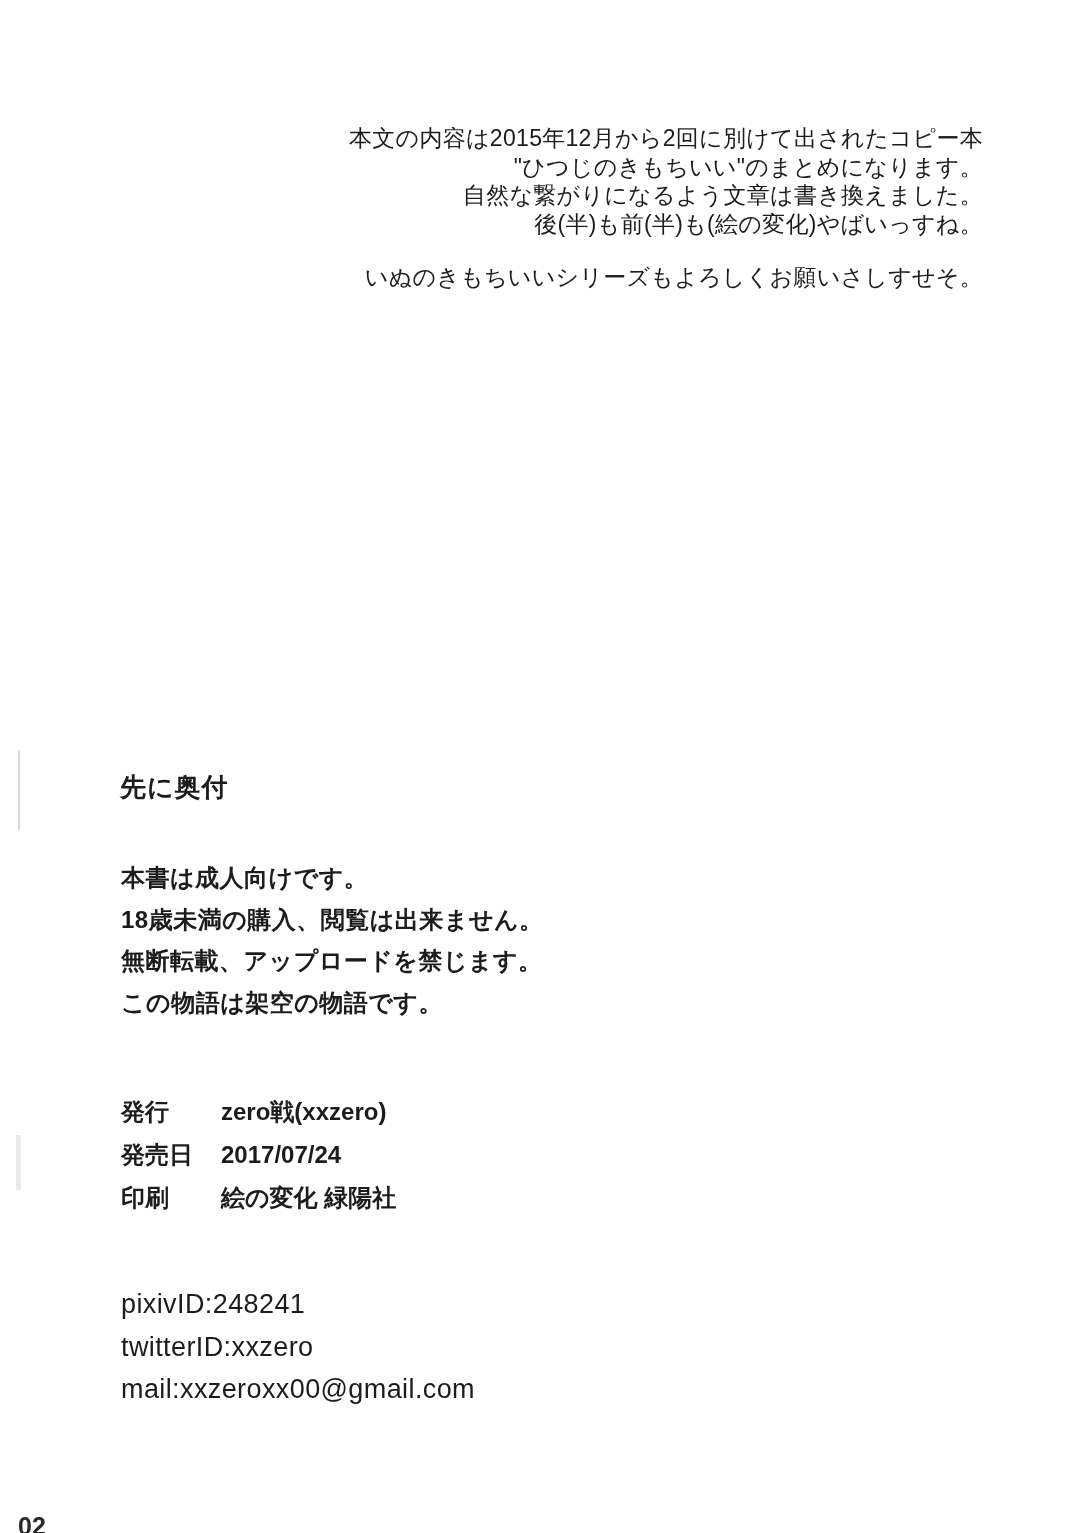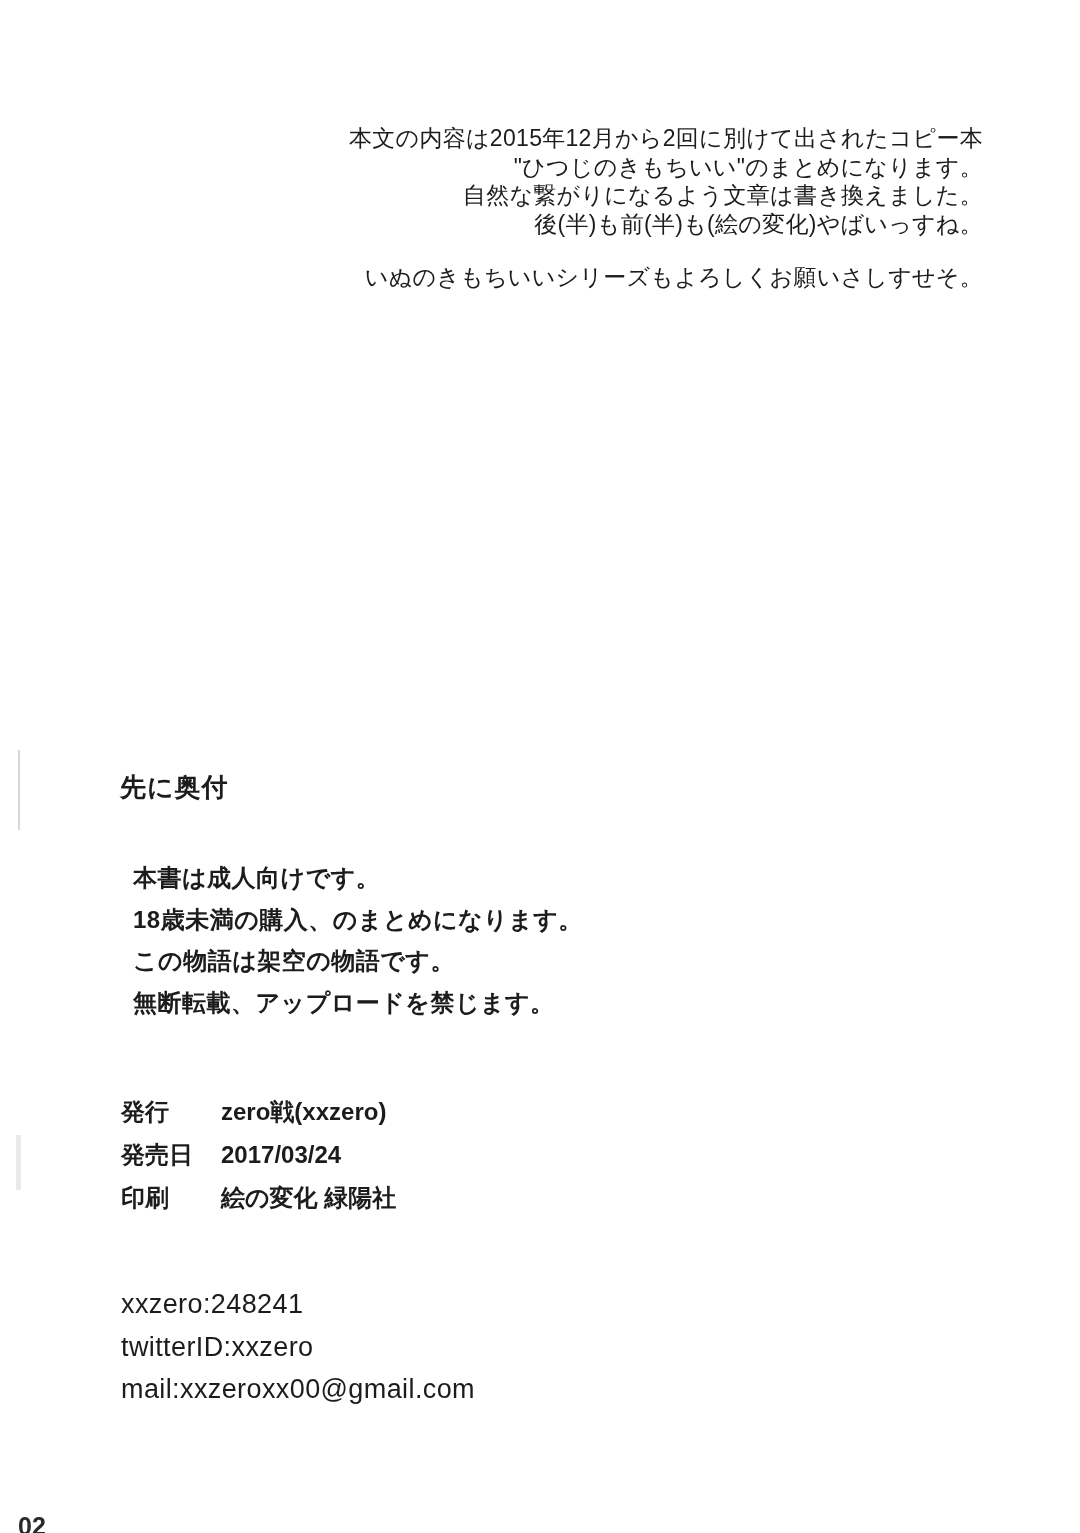--- a/index.html
+++ b/index.html
@@ -45,21 +45,21 @@
     top: 770px;
     font-size: 26px;
     line-height: 34px;
     font-weight: 700;
     letter-spacing: 1px;
   }
 
   
   .notices {
     position: absolute;
-    left: 117px;
+    left: 105px;
     top: 857px;
     font-size: 24px;
     line-height: 41.5px;
     font-weight: 700;
     letter-spacing: 0.5px;
     white-space: nowrap;
   }
 
   
   .publication {
@@ -130,42 +130,42 @@
     <div class="aw-line">"ひつじのきもちいい"のまとめになります。</div>
     <div class="aw-line">自然な繋がりになるよう文章は書き換えました。</div>
     <div class="aw-line">後(半)も前(半)も(絵の変化)やばいっすね。</div>
     <div class="aw-line aw-gap">いぬのきもちいいシリーズもよろしくお願いさしすせそ。</div>
   </div>
 
   <div class="colophon-heading">先に奥付</div>
 
   <div class="notices">
     <div class="notice-line">本書は成人向けです。</div>
-    <div class="notice-line">18歳未満の購入、のまとめになります。</div>
+    <div class="notice-line">18歳未満の購入、閲覧は出来ません。</div>
+    <div class="notice-line">無断転載、アップロードを禁じます。</div>
     <div class="notice-line">この物語は架空の物語です。</div>
-    <div class="notice-line">無断転載、アップロードを禁じます。</div>
   </div>
 
   <div class="publication">
     <div class="pub-row">
       <span class="pub-label">発行</span>
       <span class="pub-value">zero戦(xxzero)</span>
     </div>
     <div class="pub-row">
       <span class="pub-label">発売日</span>
-      <span class="pub-value">2017/03/24</span>
+      <span class="pub-value">2017/07/24</span>
     </div>
     <div class="pub-row">
       <span class="pub-label">印刷</span>
       <span class="pub-value">絵の変化 緑陽社</span>
     </div>
   </div>
 
   <div class="contact">
-    <div class="contact-line">xxzero:248241</div>
+    <div class="contact-line">pixivID:248241</div>
     <div class="contact-line">twitterID:xxzero</div>
     <div class="contact-line">mail:xxzeroxx00@gmail.com</div>
   </div>
 
   <div class="page-number">02</div>
 
   <div class="artifact artifact-1"></div>
   <div class="artifact artifact-2"></div>
 
 </div>

